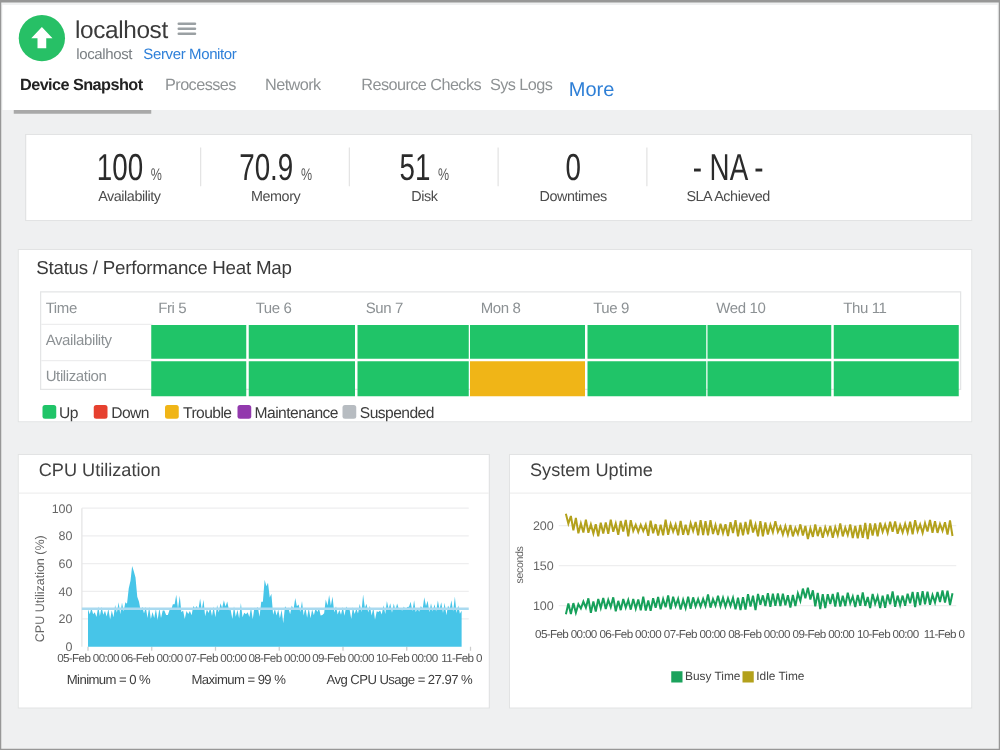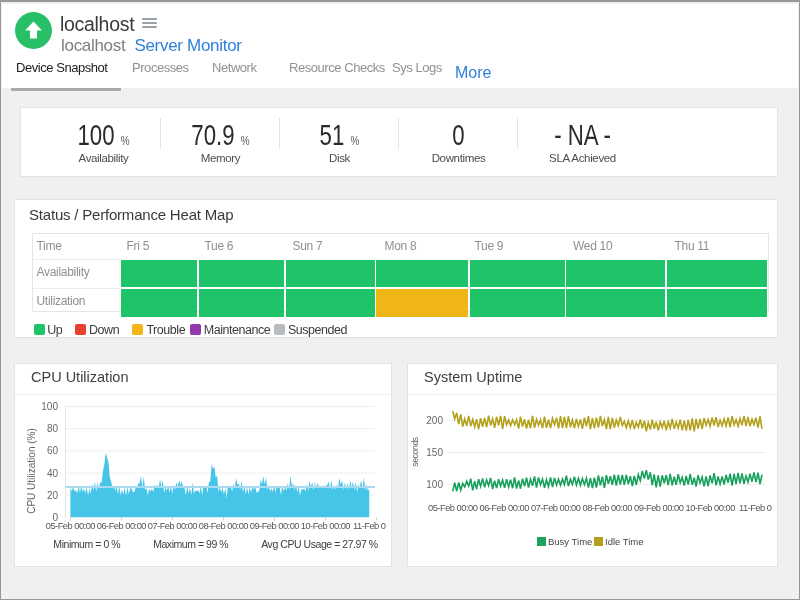--- a/index.html
+++ b/index.html
@@ -6,25 +6,25 @@
 html,body { width:800px; height:600px; overflow:hidden; }
 body { font-family:"Liberation Sans", sans-serif; background:#eff0f1; position:relative; }
 #frame { position:absolute; left:0; top:0; width:800px; height:600px; }
 #borderov { position:absolute; left:0; top:0; width:800px; height:600px; border:1px solid #979797; border-top-width:2px; z-index:99; pointer-events:none; }
 .header { position:absolute; left:2px; top:4px; width:796px; height:84px; background:#fff; }
 .avatar { position:absolute; left:13px; top:8px; width:37px; height:37px; border-radius:50%; background:#27c066; }
 .avatar svg { position:absolute; left:0; top:0; }
 .title { position:absolute; left:58px; top:9px; font-size:19.5px; letter-spacing:-0.3px; color:#3a3a3a; }
 .burger { position:absolute; left:140px; top:13.5px; width:15px; }
 .burger div { height:2.6px; background:#9aa0a3; margin-bottom:1.5px; border-radius:1px; }
-.sub { position:absolute; left:59px; top:32px; font-size:17px; letter-spacing:-0.3px; color:#7a7f83; }
+.sub { position:absolute; left:59px; top:32px; font-size:12px; letter-spacing:-0.3px; color:#7a7f83; }
 .sub .sm { color:#2f80d9; margin-left:9px; }
 .tabs { position:absolute; left:0; top:56px; width:100%; height:20px; font-size:13px; letter-spacing:-0.45px; color:#8e9294; }
 .tabs span { position:absolute; }
-.tab-active { color:#222; font-weight:normal; position:relative; }
+.tab-active { color:#222; font-weight:bold; position:relative; }
 .tab-active:after { content:""; position:absolute; left:-5px; width:110px; top:28px; height:3px; background:#a9a9a9; }
 .more { position:absolute; left:453px; top:60px; font-size:16px; color:#2e7fd6; }
 .card { position:absolute; background:#fff; border:1px solid #e2e3e4; }
 
 #stats { left:20px; top:107px; width:758px; height:70px; display:flex; }
 #stats .cell { text-align:center; position:relative; }
 #stats .num { font-size:30px; line-height:23px; height:38px; padding-top:15px; color:#2b2b2b; white-space:nowrap; transform:scaleX(0.74); }
 #stats .pct { font-size:13.5px; color:#595959; }
 #stats .lbl { font-size:11.5px; letter-spacing:-0.35px; color:#4c4c4c; margin-top:6px; }
 .vdiv { position:absolute; top:10px; width:1px; height:31px; background:#e4e4e4; }

